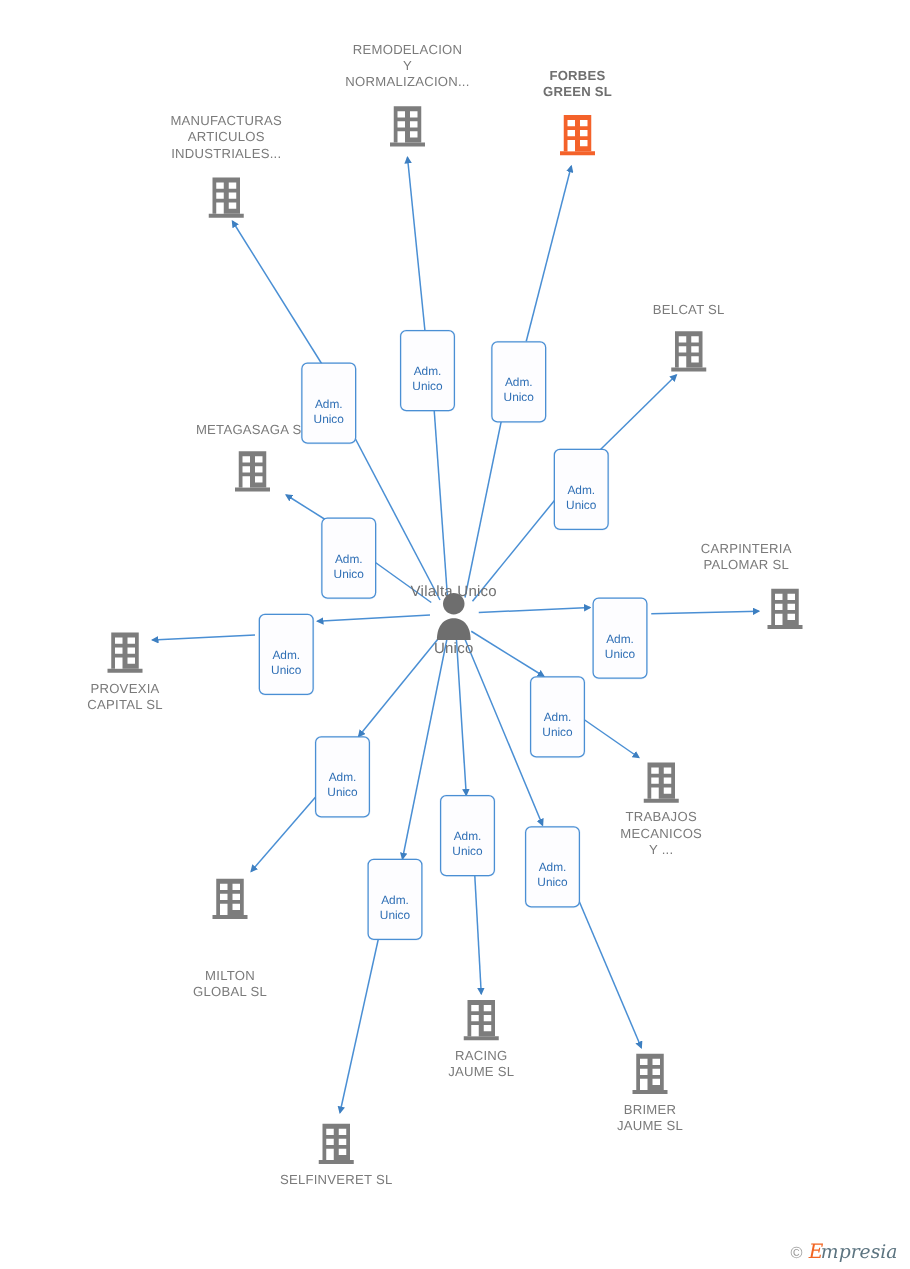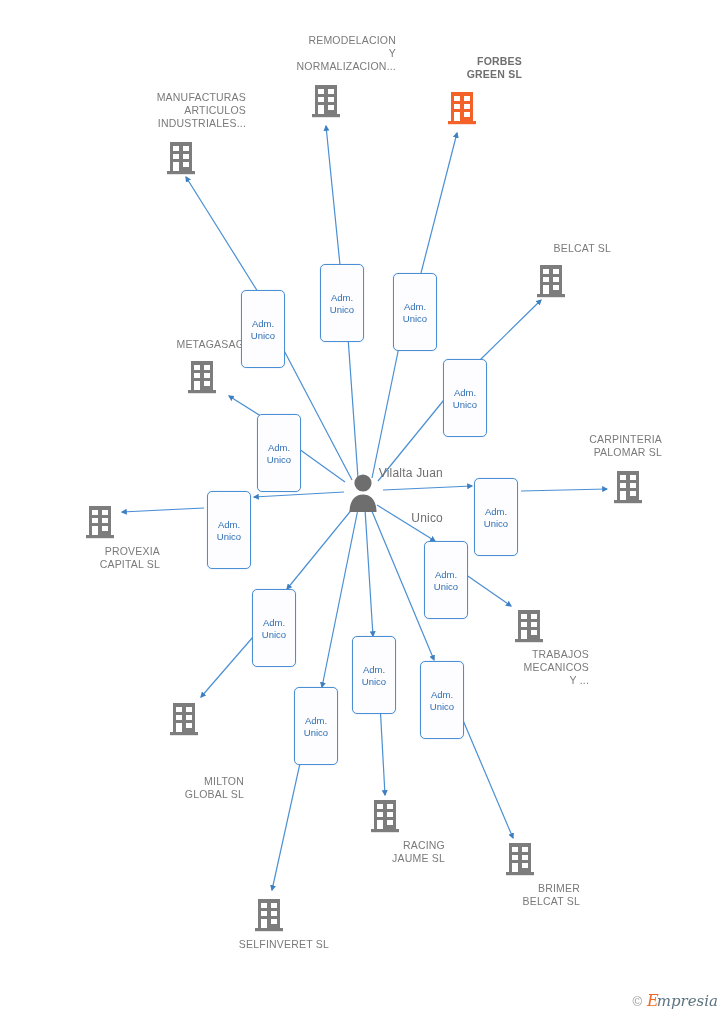--- a/index.html
+++ b/index.html
@@ -5,21 +5,21 @@
   html,body{margin:0;padding:0;background:#ffffff;}
   body{
     width:728px;height:1015px;position:relative;overflow:hidden;
     font-family:"Liberation Sans","DejaVu Sans",sans-serif;
   }
   #graph{position:absolute;left:0;top:0;width:728px;height:1015px;}
 
   .node{position:absolute;}
   .node-label{
     position:absolute;
-    text-align:right;
+    text-align:center;
     color:#7a7a7a;
     font-size:10.5px;
     line-height:13px;
     letter-spacing:.2px;
     white-space:pre;
     pointer-events:none;
   }
   .node-label.person{
     color:#6f6f6f;
     font-size:12px;
@@ -28,21 +28,21 @@
   .bld{position:absolute;}
   .edge-label{
     position:absolute;
     border:1.3px solid #4a8fd4;
     border-radius:5px;
     background:#fdfdff;
     color:#2f6fb5;
     font-size:9.5px;
     line-height:12px;
     text-align:center;
-    padding:3px 5px 13px 5px;
+    padding:3px 5px 0 5px;
     box-sizing:border-box;
     white-space:pre;
     box-shadow:0 0 0 .5px rgba(74,143,212,.12);
   }
   .edge-label span{display:block;}
 
   #logo{
     position:absolute;right:10px;bottom:6px;
     display:flex;align-items:center;gap:5px;
     font-size:13px;
@@ -101,21 +101,21 @@
   </g>
 </svg>
 
 <div class="node" style="left:343px;top:472px;width:40px;height:40px;">
   <svg width="40" height="40" viewBox="0 0 40 40">
     <circle cx="20" cy="11" r="8.6" fill="#6e6e6e"></circle>
     <path d="M6.5 40 C6.5 27.5 13 22.5 20 22.5 C27 22.5 33.5 27.5 33.5 40 Z" fill="#6e6e6e"></path>
   </svg>
 </div>
 <div class="node-label person" style="left:283px;top:436px;width:160px;">
-  <div>Vilalta Juan</div>
+  <div>Vilalta Unico</div>
   <div>Unico</div>
 </div>
 
 <div class="bld" style="left:311px;top:84px;">
   <svg width="30" height="34" viewBox="0 0 30 34">
     <rect x="4" y="1" width="22" height="29" fill="#7d7d7d"></rect>
     <rect x="1" y="30" width="28" height="3.2" fill="#7d7d7d"></rect>
     <rect x="7" y="5" width="6" height="5" fill="#fff"></rect>
       <rect x="17" y="5" width="6" height="5" fill="#fff"></rect>
     <rect x="7" y="13" width="6" height="5" fill="#fff"></rect>
@@ -269,21 +269,21 @@
     <rect x="1" y="30" width="28" height="3.2" fill="#7d7d7d"></rect>
     <rect x="7" y="5" width="6" height="5" fill="#fff"></rect>
       <rect x="17" y="5" width="6" height="5" fill="#fff"></rect>
     <rect x="7" y="13" width="6" height="5" fill="#fff"></rect>
       <rect x="17" y="13" width="6" height="5" fill="#fff"></rect>
     <rect x="7" y="21" width="6" height="9" fill="#fff"></rect>
       <rect x="17" y="21" width="6" height="5" fill="#fff"></rect>
   </svg>
 </div>
 <div class="node-label" style="left:460px;top:882px;width:120px;">BRIMER
-BELCAT SL</div>
+JAUME SL</div>
 
 <div class="bld" style="left:254px;top:898px;">
   <svg width="30" height="34" viewBox="0 0 30 34">
     <rect x="4" y="1" width="22" height="29" fill="#7d7d7d"></rect>
     <rect x="1" y="30" width="28" height="3.2" fill="#7d7d7d"></rect>
     <rect x="7" y="5" width="6" height="5" fill="#fff"></rect>
       <rect x="17" y="5" width="6" height="5" fill="#fff"></rect>
     <rect x="7" y="13" width="6" height="5" fill="#fff"></rect>
       <rect x="17" y="13" width="6" height="5" fill="#fff"></rect>
     <rect x="7" y="21" width="6" height="9" fill="#fff"></rect>

